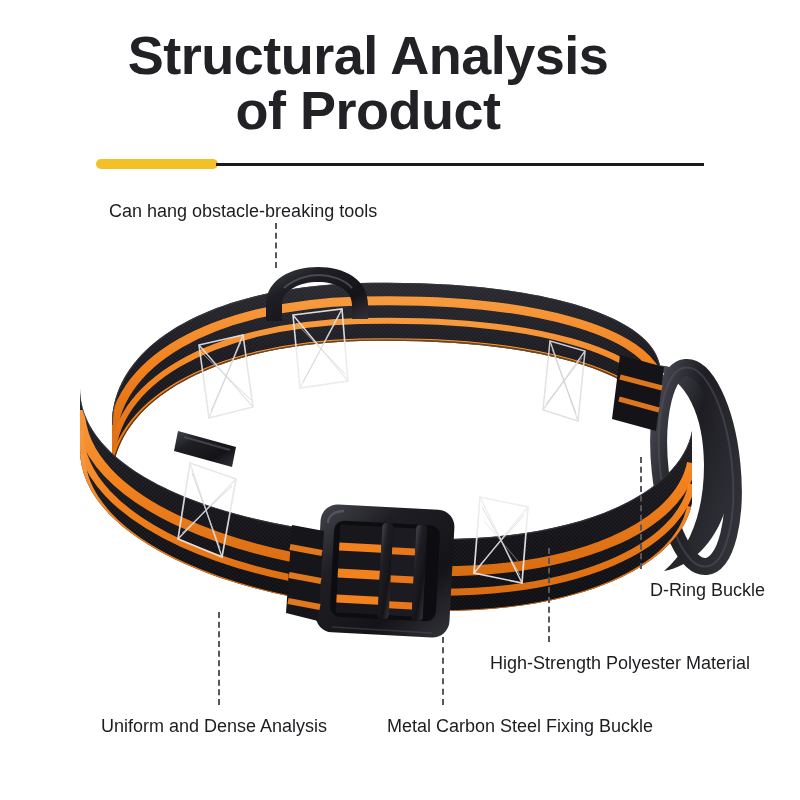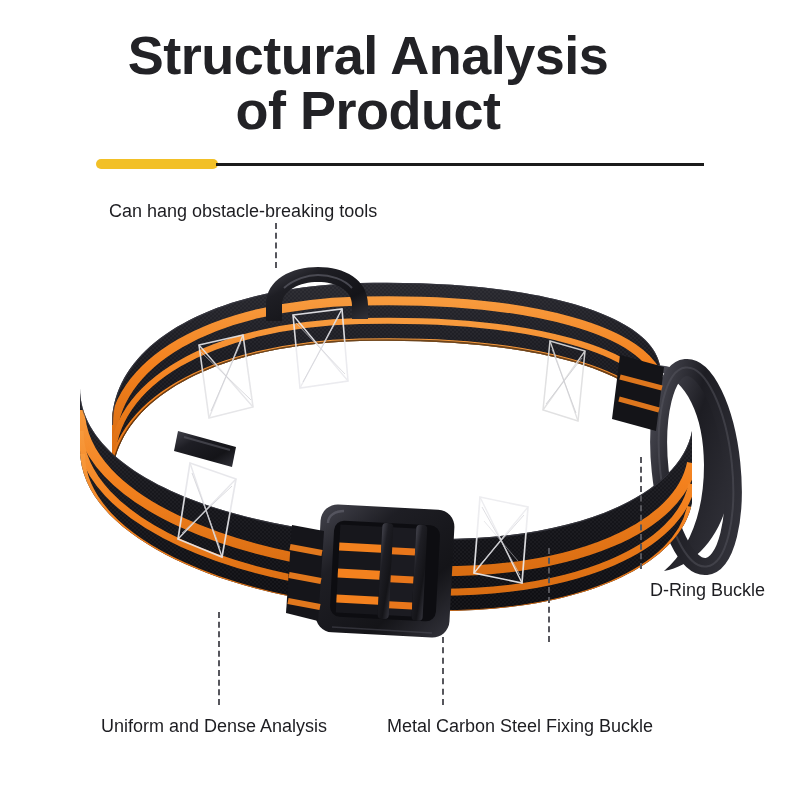--- a/index.html
+++ b/index.html
@@ -268,20 +268,21 @@
       </g>
     </svg>
   </div>
 
   <div class="callout" style="left:109px; top:202px;">Can hang obstacle-breaking tools</div>
   <div class="leader" style="left:275px; top:223px; height:45px;"></div>
 
   <div class="callout" style="left:610px; top:581px;margin-left:40px;">D-Ring Buckle</div>
   <div class="leader" style="left:640px; top:457px; height:112px;"></div>
 
+  <div class="callout" style="left:490px; top:654px;">High-Strength Polyester Material</div>
   <div class="leader" style="left:548px; top:548px; height:94px;"></div>
 
   <div class="callout" style="left:101px; top:717px;">Uniform and Dense Analysis</div>
   <div class="leader" style="left:218px; top:612px; height:93px;"></div>
 
   <div class="callout" style="left:387px; top:717px;">Metal Carbon Steel Fixing Buckle</div>
   <div class="leader" style="left:442px; top:637px; height:68px;"></div>
 
 </div>
 

